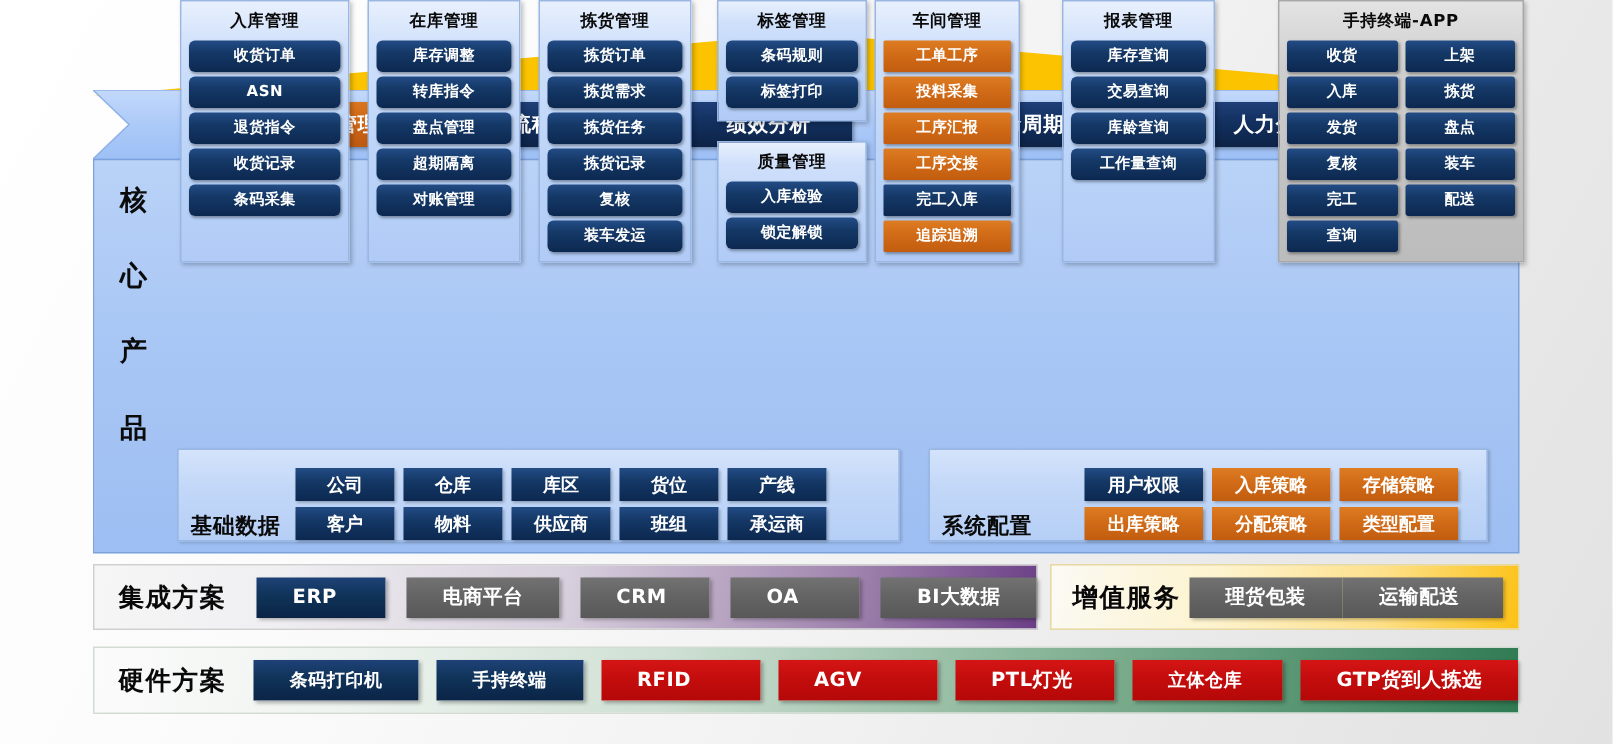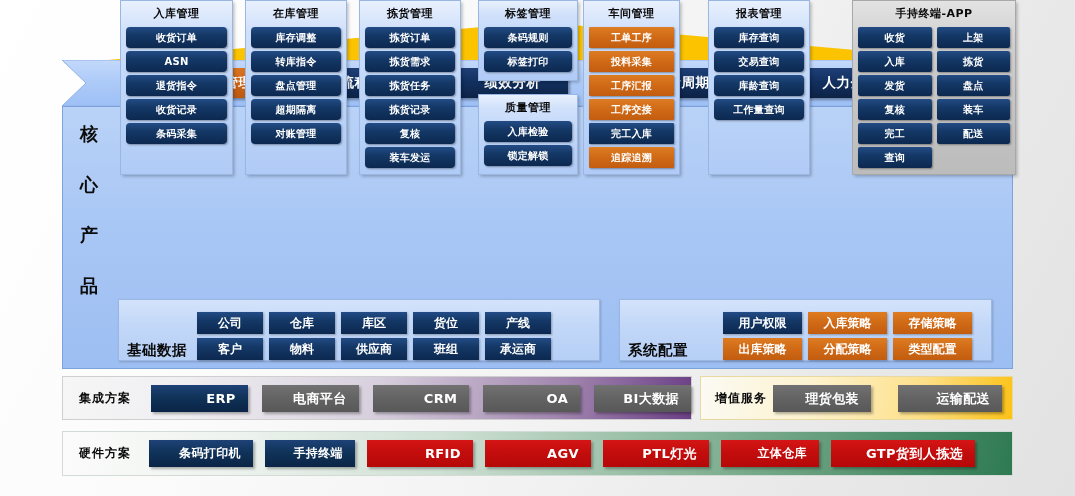--- a/index.html
+++ b/index.html
@@ -121,26 +121,26 @@
     border:1px solid #e8d9a0;box-sizing:border-box;
     display:flex;align-items:center;padding-left:14px;
   }
   .row-hw{
     position:absolute;left:62px;top:431px;width:951px;height:45px;
     background:linear-gradient(100deg,#fbfbfb 0%,#eef3ef 18%,#cfe0d4 40%,#79ab8b 72%,#2f7a52 100%);
     border:1px solid #d2dcd5;box-sizing:border-box;
     display:flex;align-items:center;padding-left:16px;gap:12px;
   }
   .row-title{
-    font-size:12px;font-weight:bold;color:#090909;white-space:nowrap;
+    font-size:17px;font-weight:bold;color:#090909;white-space:nowrap;
     letter-spacing:1px;margin-right:6px;
   }
   .tag{
-    color:#fff;font-size:13px;font-weight:bold;text-align:right;
-    line-height:27px;height:27px;white-space:nowrap;padding:0 12px;
+    color:#fff;font-size:13px;font-weight:bold;text-align:left;
+    line-height:27px;height:27px;white-space:nowrap;padding:0 24px;
     box-shadow:1.5px 1.5px 2.5px rgba(0,0,0,.3);letter-spacing:.4px;
   }
   .tag.navy{background:linear-gradient(180deg,#1e4277 0%,#103359 45%,#0a2446 100%);}
   .tag.grey{background:linear-gradient(180deg,#727272 0%,#646464 45%,#585858 100%);}
   .tag.red{background:linear-gradient(180deg,#d51515 0%,#c40d0d 45%,#b50808 100%);}
   .tag.small{font-size:12px;}
   .spacer{flex:1;}
 </style>
 </head>
 <body>

